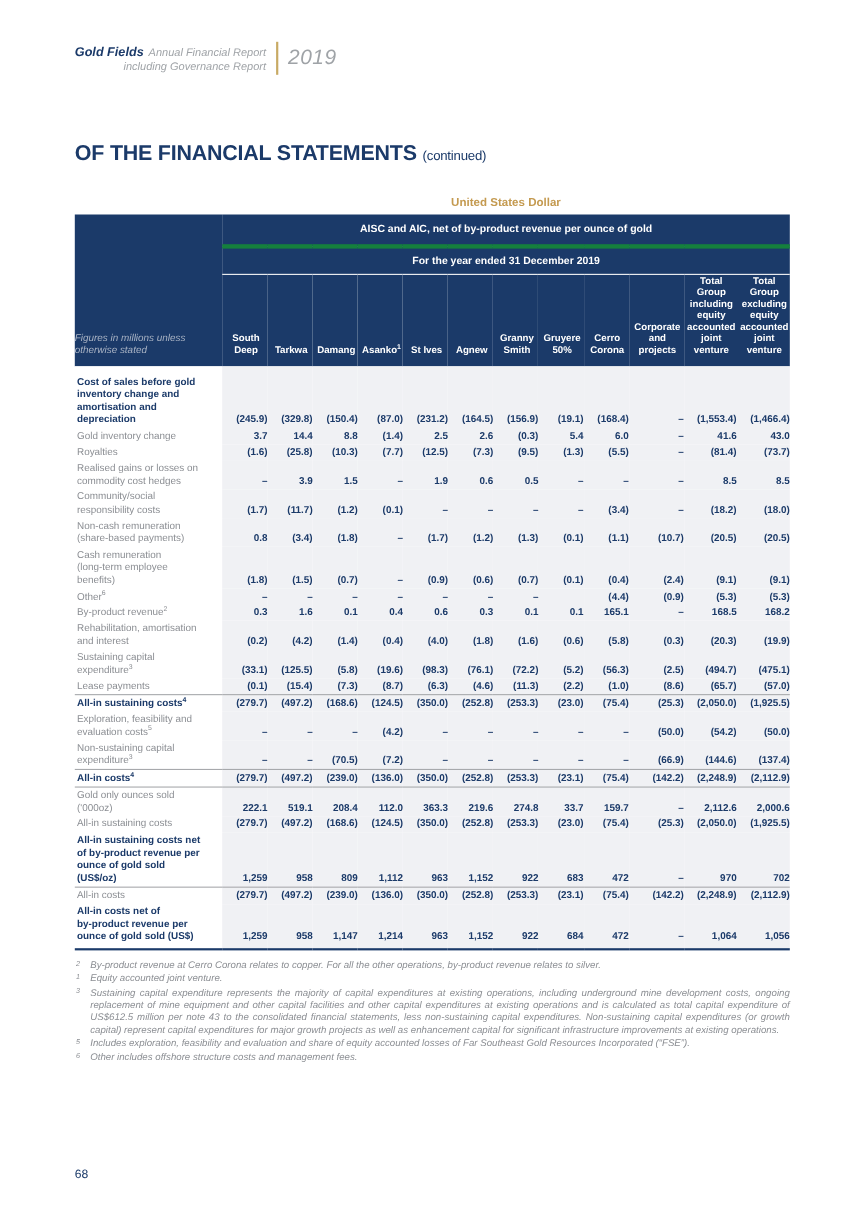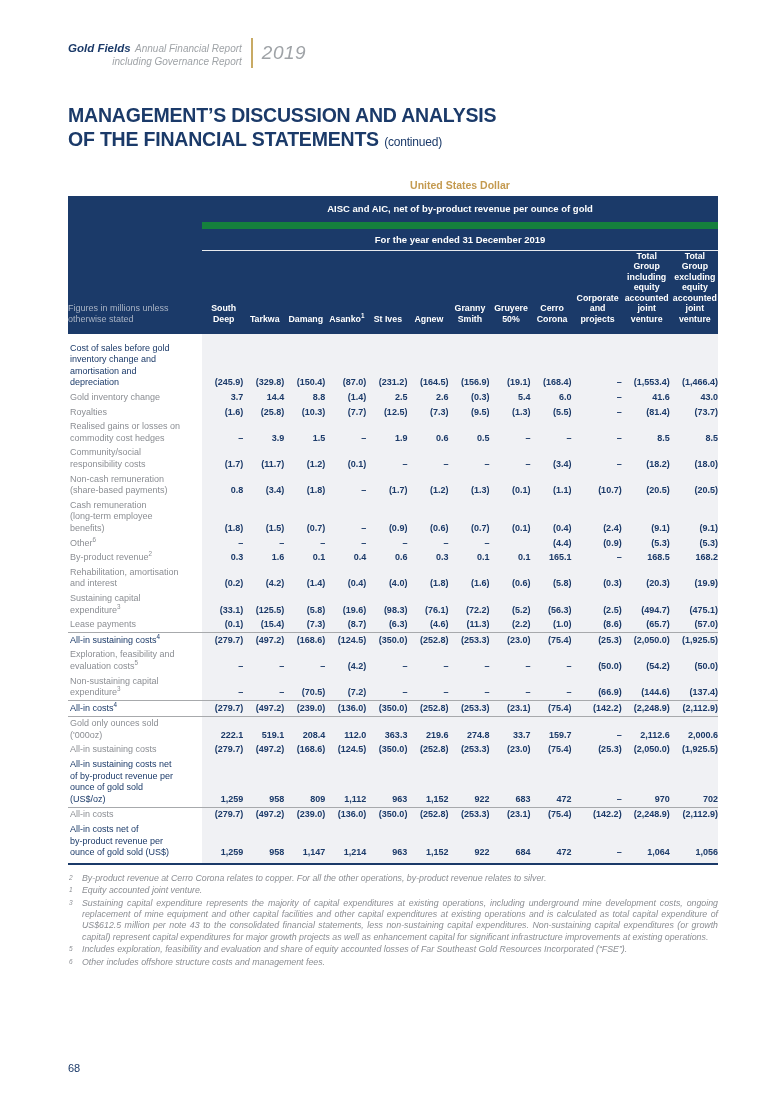--- a/index.html
+++ b/index.html
@@ -20,30 +20,30 @@
   .title { margin-top:36px; color:#1b3a69; font-size:19.5px; font-weight:bold; line-height:23.5px; letter-spacing:-0.2px; }
   .title .continued { font-size:12px; font-weight:normal; }
 
   
   .currency { margin:25px 0 5px 134px; text-align:center; color:#c49a50; font-weight:bold; font-size:10.5px; }
 
   
   table.fin { border-collapse:collapse; table-layout:fixed; width:650px; border-bottom:2px solid #1b3a69; }
   thead th { background:#1b3a69; color:#fff; font-weight:bold; }
   th.hspan { text-align:center; font-size:9.5px; }
-  th.h1 { height:29px; border-bottom:7px solid #15803d; }
+  th.h1 { height:29px; border-bottom:4px solid #15803d; }
   th.h2 { height:25px; border-bottom:1px solid #e8eaee; }
   th.lblh { vertical-align:bottom; text-align:left; padding:0 0 9px 0; }
-  .figures-note { color:#a9b3c4; font-weight:normal; font-size:9px; line-height:11px; white-space:pre-line; }
+  .figures-note { color:#a9b3c4; font-style:italic; font-weight:normal; font-size:9px; line-height:11px; white-space:pre-line; }
   tr.cols th { height:76px; vertical-align:bottom; text-align:center; font-size:8.8px; line-height:10.6px; padding:0 0 9px 2px; white-space:pre-line; }
 
   tbody td { vertical-align:bottom; text-align:right; font-size:9px; line-height:11.6px; padding:1.5px 0 1.5px 2px; font-weight:bold; color:#1b3a69; }
   tbody td.lbl { text-align:left; font-weight:normal; color:#8b8e93; white-space:pre-line; background:#fff; padding-right:4px; }
   tbody td.data { background:#f0f1f4; }
-  tbody tr.bold td.lbl { font-weight:normal; color:#1b3a69; }
+  tbody tr.bold td.lbl { font-weight:bold; color:#1b3a69; }
   tbody tr.first td { padding-top:9px; }
   tbody tr:last-child td { padding-bottom:4px; }
   tbody tr.rule-above td { border-top:1px solid #a7a9ac; }
   tbody tr.rule-below td { border-bottom:1px solid #a7a9ac; }
   sup { font-size:6.3px; vertical-align:super; line-height:0; }
 
   
   .footnotes { margin-top:8px; width:650px; }
   .fn { position:relative; padding-left:14px; font-style:italic; color:#8b8e93; font-size:8.8px; line-height:11.4px; text-align:justify; margin-bottom:1px; }
   .fn .marker { position:absolute; left:1px; top:-1px; font-size:6.5px; }
@@ -60,21 +60,21 @@
       <div class="brand-text">
         <div><span class="brand-name">Gold Fields</span>
           <span class="brand-sub">Annual Financial Report</span></div>
         <div class="brand-sub">including Governance Report</div>
       </div>
       <div class="brand-divider"></div>
       <div class="brand-year">2019</div>
     </div>
 
     <h1 class="title">
-      <span>MANAGEMENT’S DISCUSSION AND ANALYSIS</span><br>
+      <br>
       <span>OF THE FINANCIAL STATEMENTS</span>
       <span class="continued">(continued)</span>
     </h1>
 
     <div class="currency">United States Dollar</div>
 
     <table class="fin">
       <colgroup>
         <col style="width:134px">
         <col style="width:41px">

